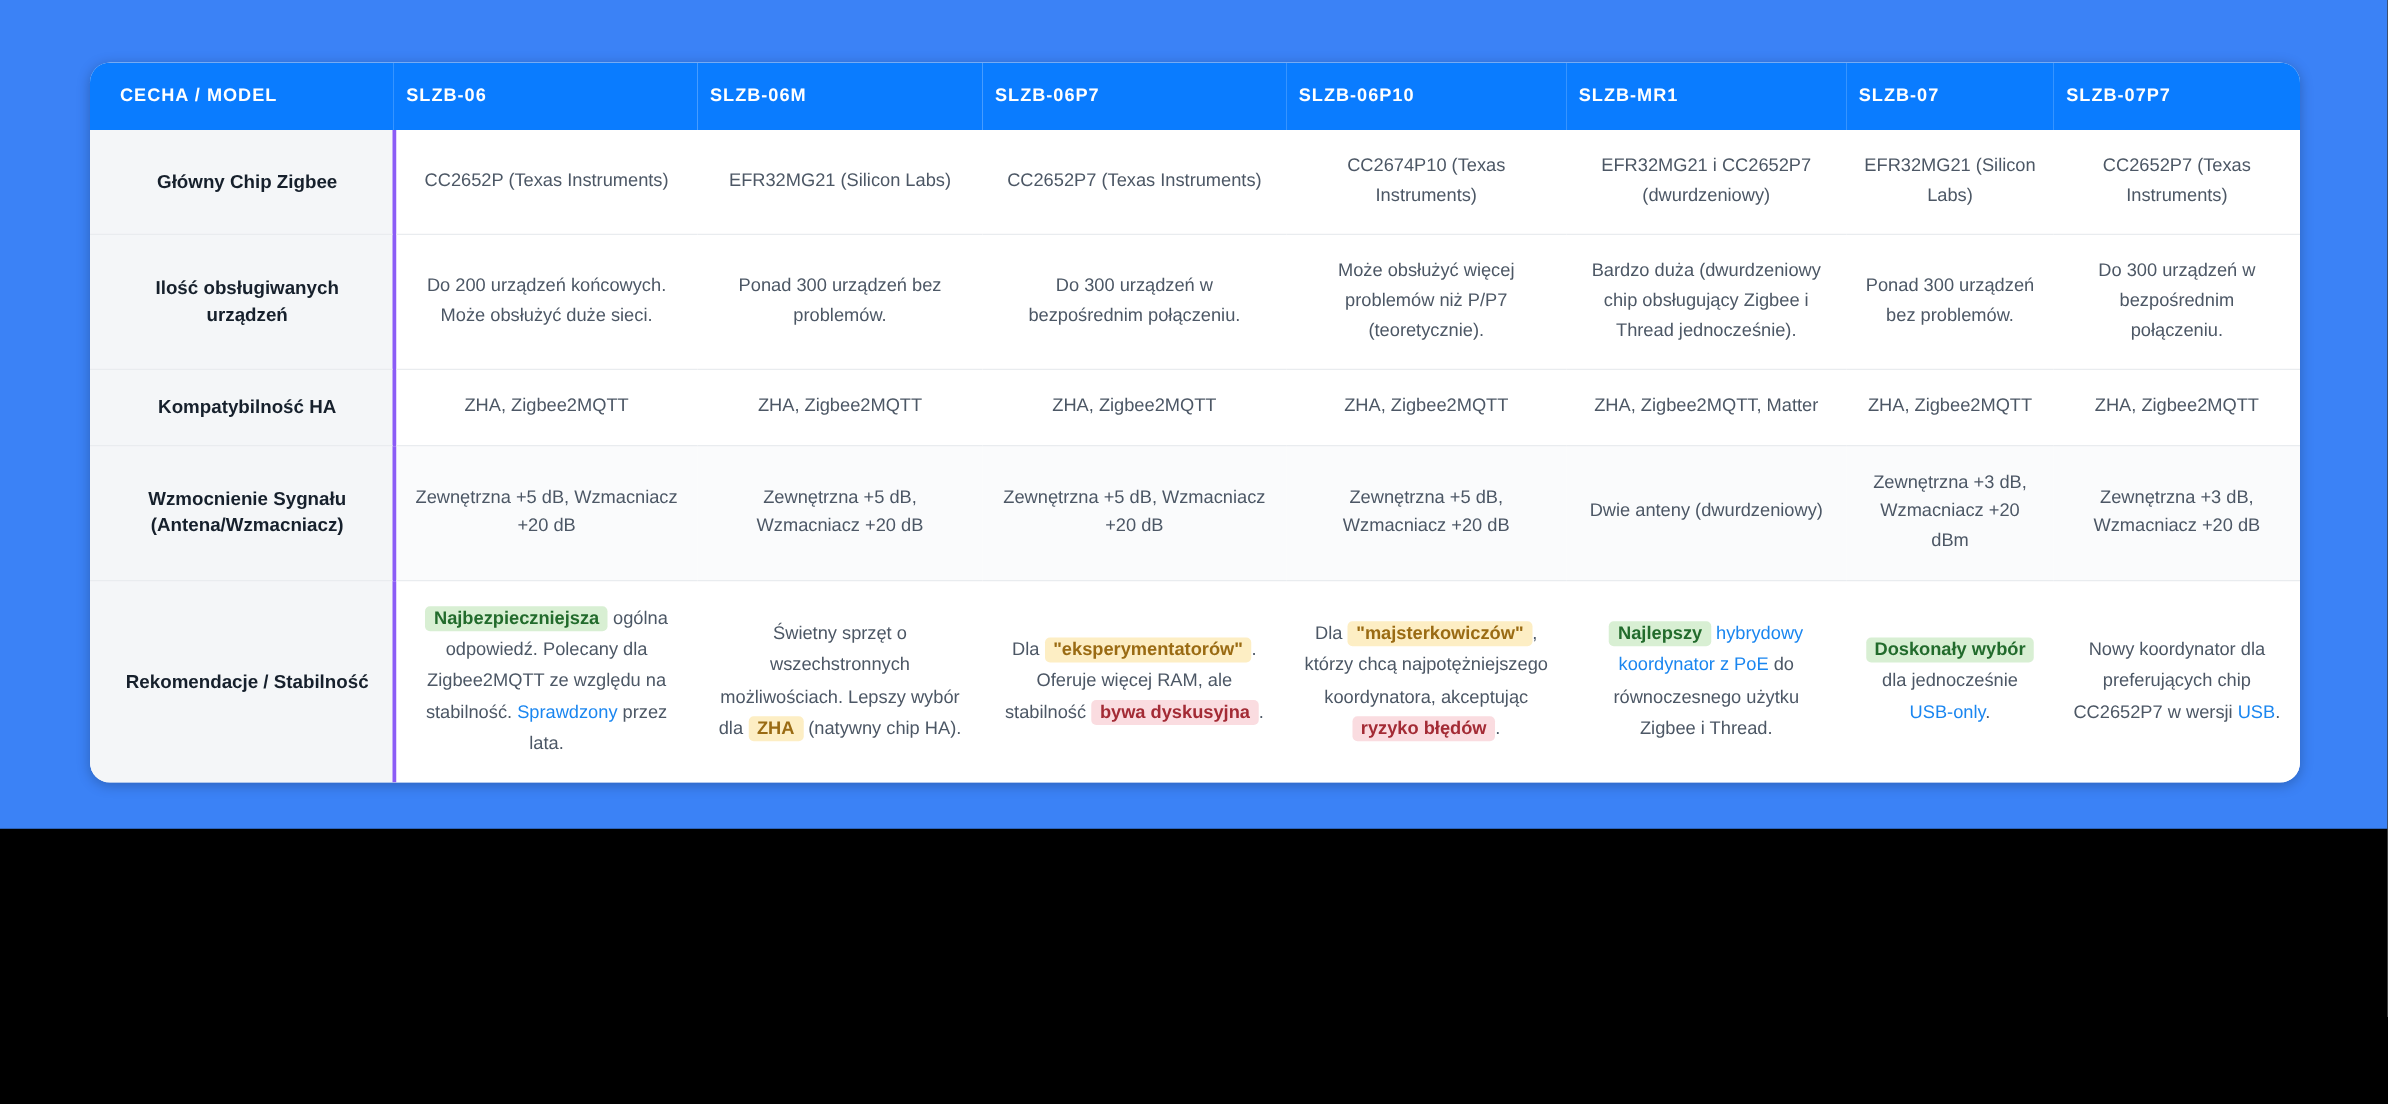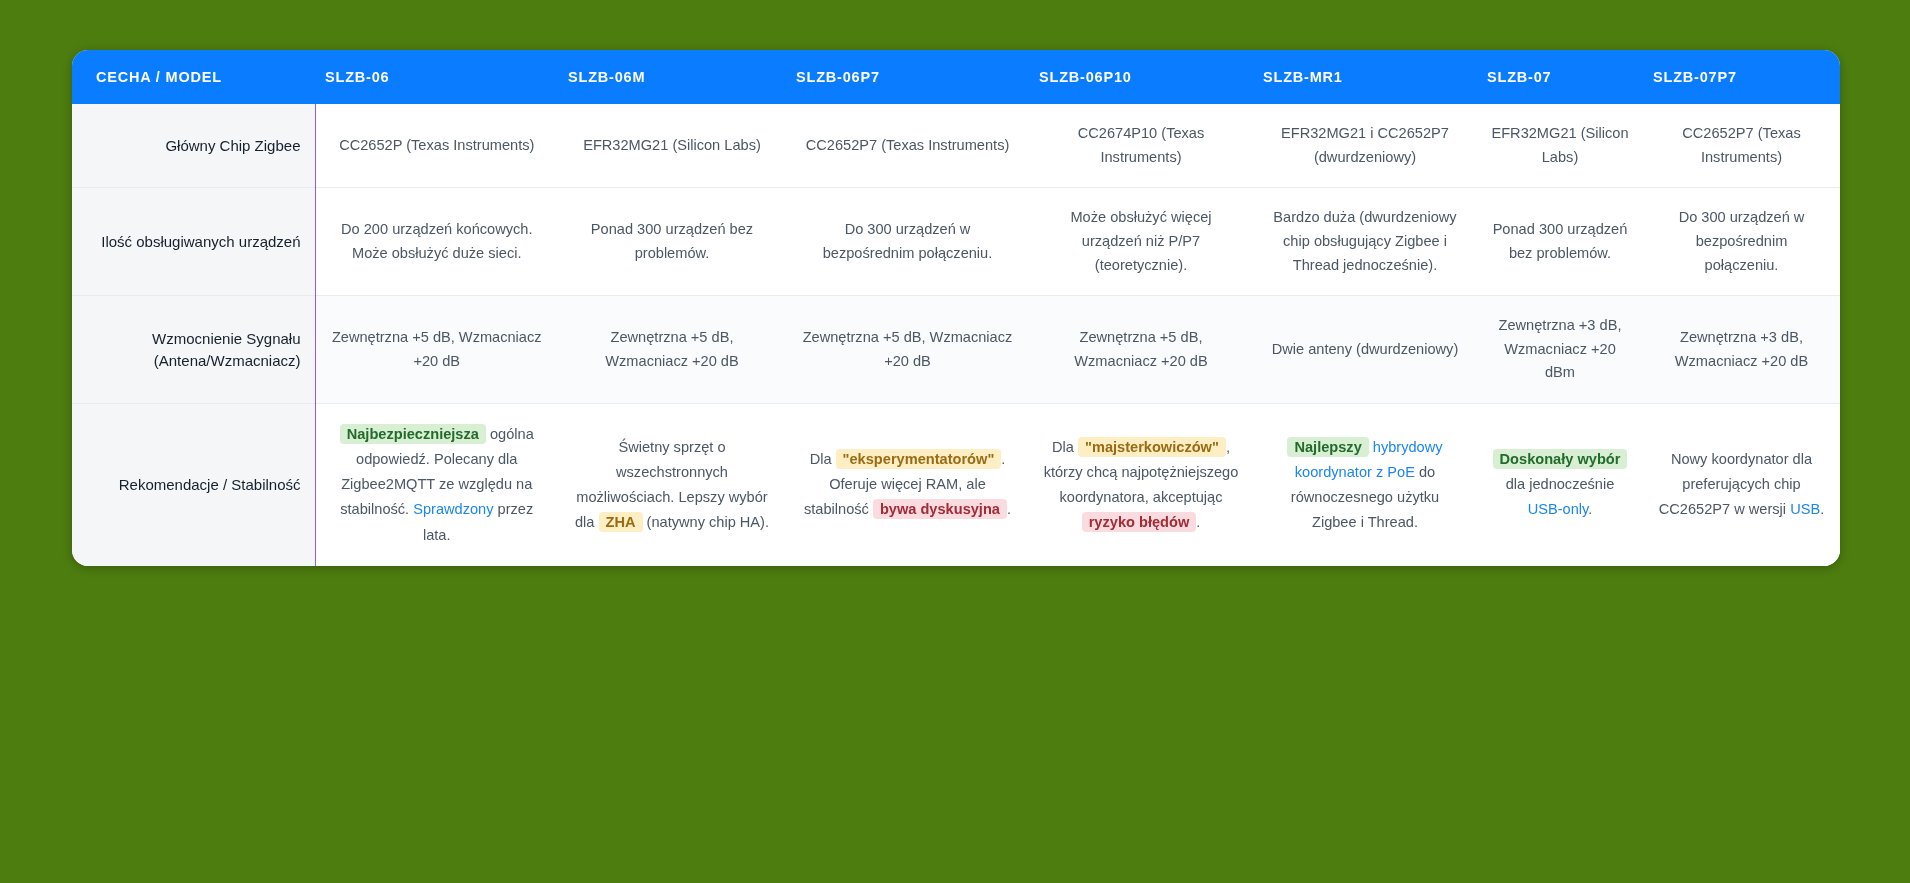--- a/index.html
+++ b/index.html
@@ -6,22 +6,22 @@
   html, body {
     width: 1910px;
     height: 883px;
     background: #000000;
     font-family: "Liberation Sans", sans-serif;
     overflow: hidden;
   }
   #app {
     position: relative;
     width: 1910px;
-    height: 883px;
-    background: #4d7c0f;
+    height: 663px;
+    background: #3b82f6;
     display: flex;
     align-items: flex-start;
     justify-content: flex-start;
   }
   .table-card {
     margin-left: 72px;
     margin-top: 50px;
     width: 1768px;
     background: #ffffff;
     border-radius: 16px;
@@ -58,26 +58,26 @@
   col.c-07    { width: 166px; }
   col.c-07p7  { width: 197px; }
 
   table.compare tbody tr { border-top: 1px solid #e9ecef; }
   table.compare tbody tr:first-child { border-top: none; }
 
   td.feat-cell {
     background: #f4f6f8;
     color: #16202c;
     font-size: 15px;
-    font-weight: normal;
+    font-weight: bold;
     line-height: 1.45;
     padding: 18px 14px 18px 24px;
     vertical-align: middle;
-    text-align: right;
-    border-right: 1px solid #8b5cf6;
+    text-align: center;
+    border-right: 3px solid #8b5cf6;
   }
   td.val-cell {
     background: #ffffff;
     color: #4c5765;
     font-size: 14.6px;
     line-height: 1.62;
     padding: 18px 14px;
     text-align: center;
     vertical-align: middle;
   }
@@ -150,24 +150,34 @@
             <td class="val-cell">CC2674P10 (Texas Instruments)</td>
             <td class="val-cell">EFR32MG21 i CC2652P7 (dwurdzeniowy)</td>
             <td class="val-cell">EFR32MG21 (Silicon Labs)</td>
             <td class="val-cell">CC2652P7 (Texas Instruments)</td>
           </tr>
           <tr>
             <td class="feat-cell">Ilość obsługiwanych urządzeń</td>
             <td class="val-cell">Do 200 urządzeń końcowych. Może obsłużyć duże sieci.</td>
             <td class="val-cell">Ponad 300 urządzeń bez problemów.</td>
             <td class="val-cell">Do 300 urządzeń w bezpośrednim połączeniu.</td>
-            <td class="val-cell">Może obsłużyć więcej urządzeń niż P/P7 (teoretycznie).</td>
+            <td class="val-cell">Może obsłużyć więcej problemów niż P/P7 (teoretycznie).</td>
             <td class="val-cell">Bardzo duża (dwurdzeniowy chip obsługujący Zigbee i Thread jednocześnie).</td>
             <td class="val-cell">Ponad 300 urządzeń bez problemów.</td>
             <td class="val-cell">Do 300 urządzeń w bezpośrednim połączeniu.</td>
+          </tr>
+          <tr>
+            <td class="feat-cell">Kompatybilność HA</td>
+            <td class="val-cell">ZHA, Zigbee2MQTT</td>
+            <td class="val-cell">ZHA, Zigbee2MQTT</td>
+            <td class="val-cell">ZHA, Zigbee2MQTT</td>
+            <td class="val-cell">ZHA, Zigbee2MQTT</td>
+            <td class="val-cell">ZHA, Zigbee2MQTT, Matter</td>
+            <td class="val-cell">ZHA, Zigbee2MQTT</td>
+            <td class="val-cell">ZHA, Zigbee2MQTT</td>
           </tr>
           <tr class="shaded">
             <td class="feat-cell">Wzmocnienie Sygnału (Antena/Wzmacniacz)</td>
             <td class="val-cell">Zewnętrzna +5 dB, Wzmacniacz +20 dB</td>
             <td class="val-cell">Zewnętrzna +5 dB, Wzmacniacz +20 dB</td>
             <td class="val-cell">Zewnętrzna +5 dB, Wzmacniacz +20 dB</td>
             <td class="val-cell">Zewnętrzna +5 dB, Wzmacniacz +20 dB</td>
             <td class="val-cell">Dwie anteny (dwurdzeniowy)</td>
             <td class="val-cell">Zewnętrzna +3 dB, Wzmacniacz +20 dBm</td>
             <td class="val-cell">Zewnętrzna +3 dB, Wzmacniacz +20 dB</td>

